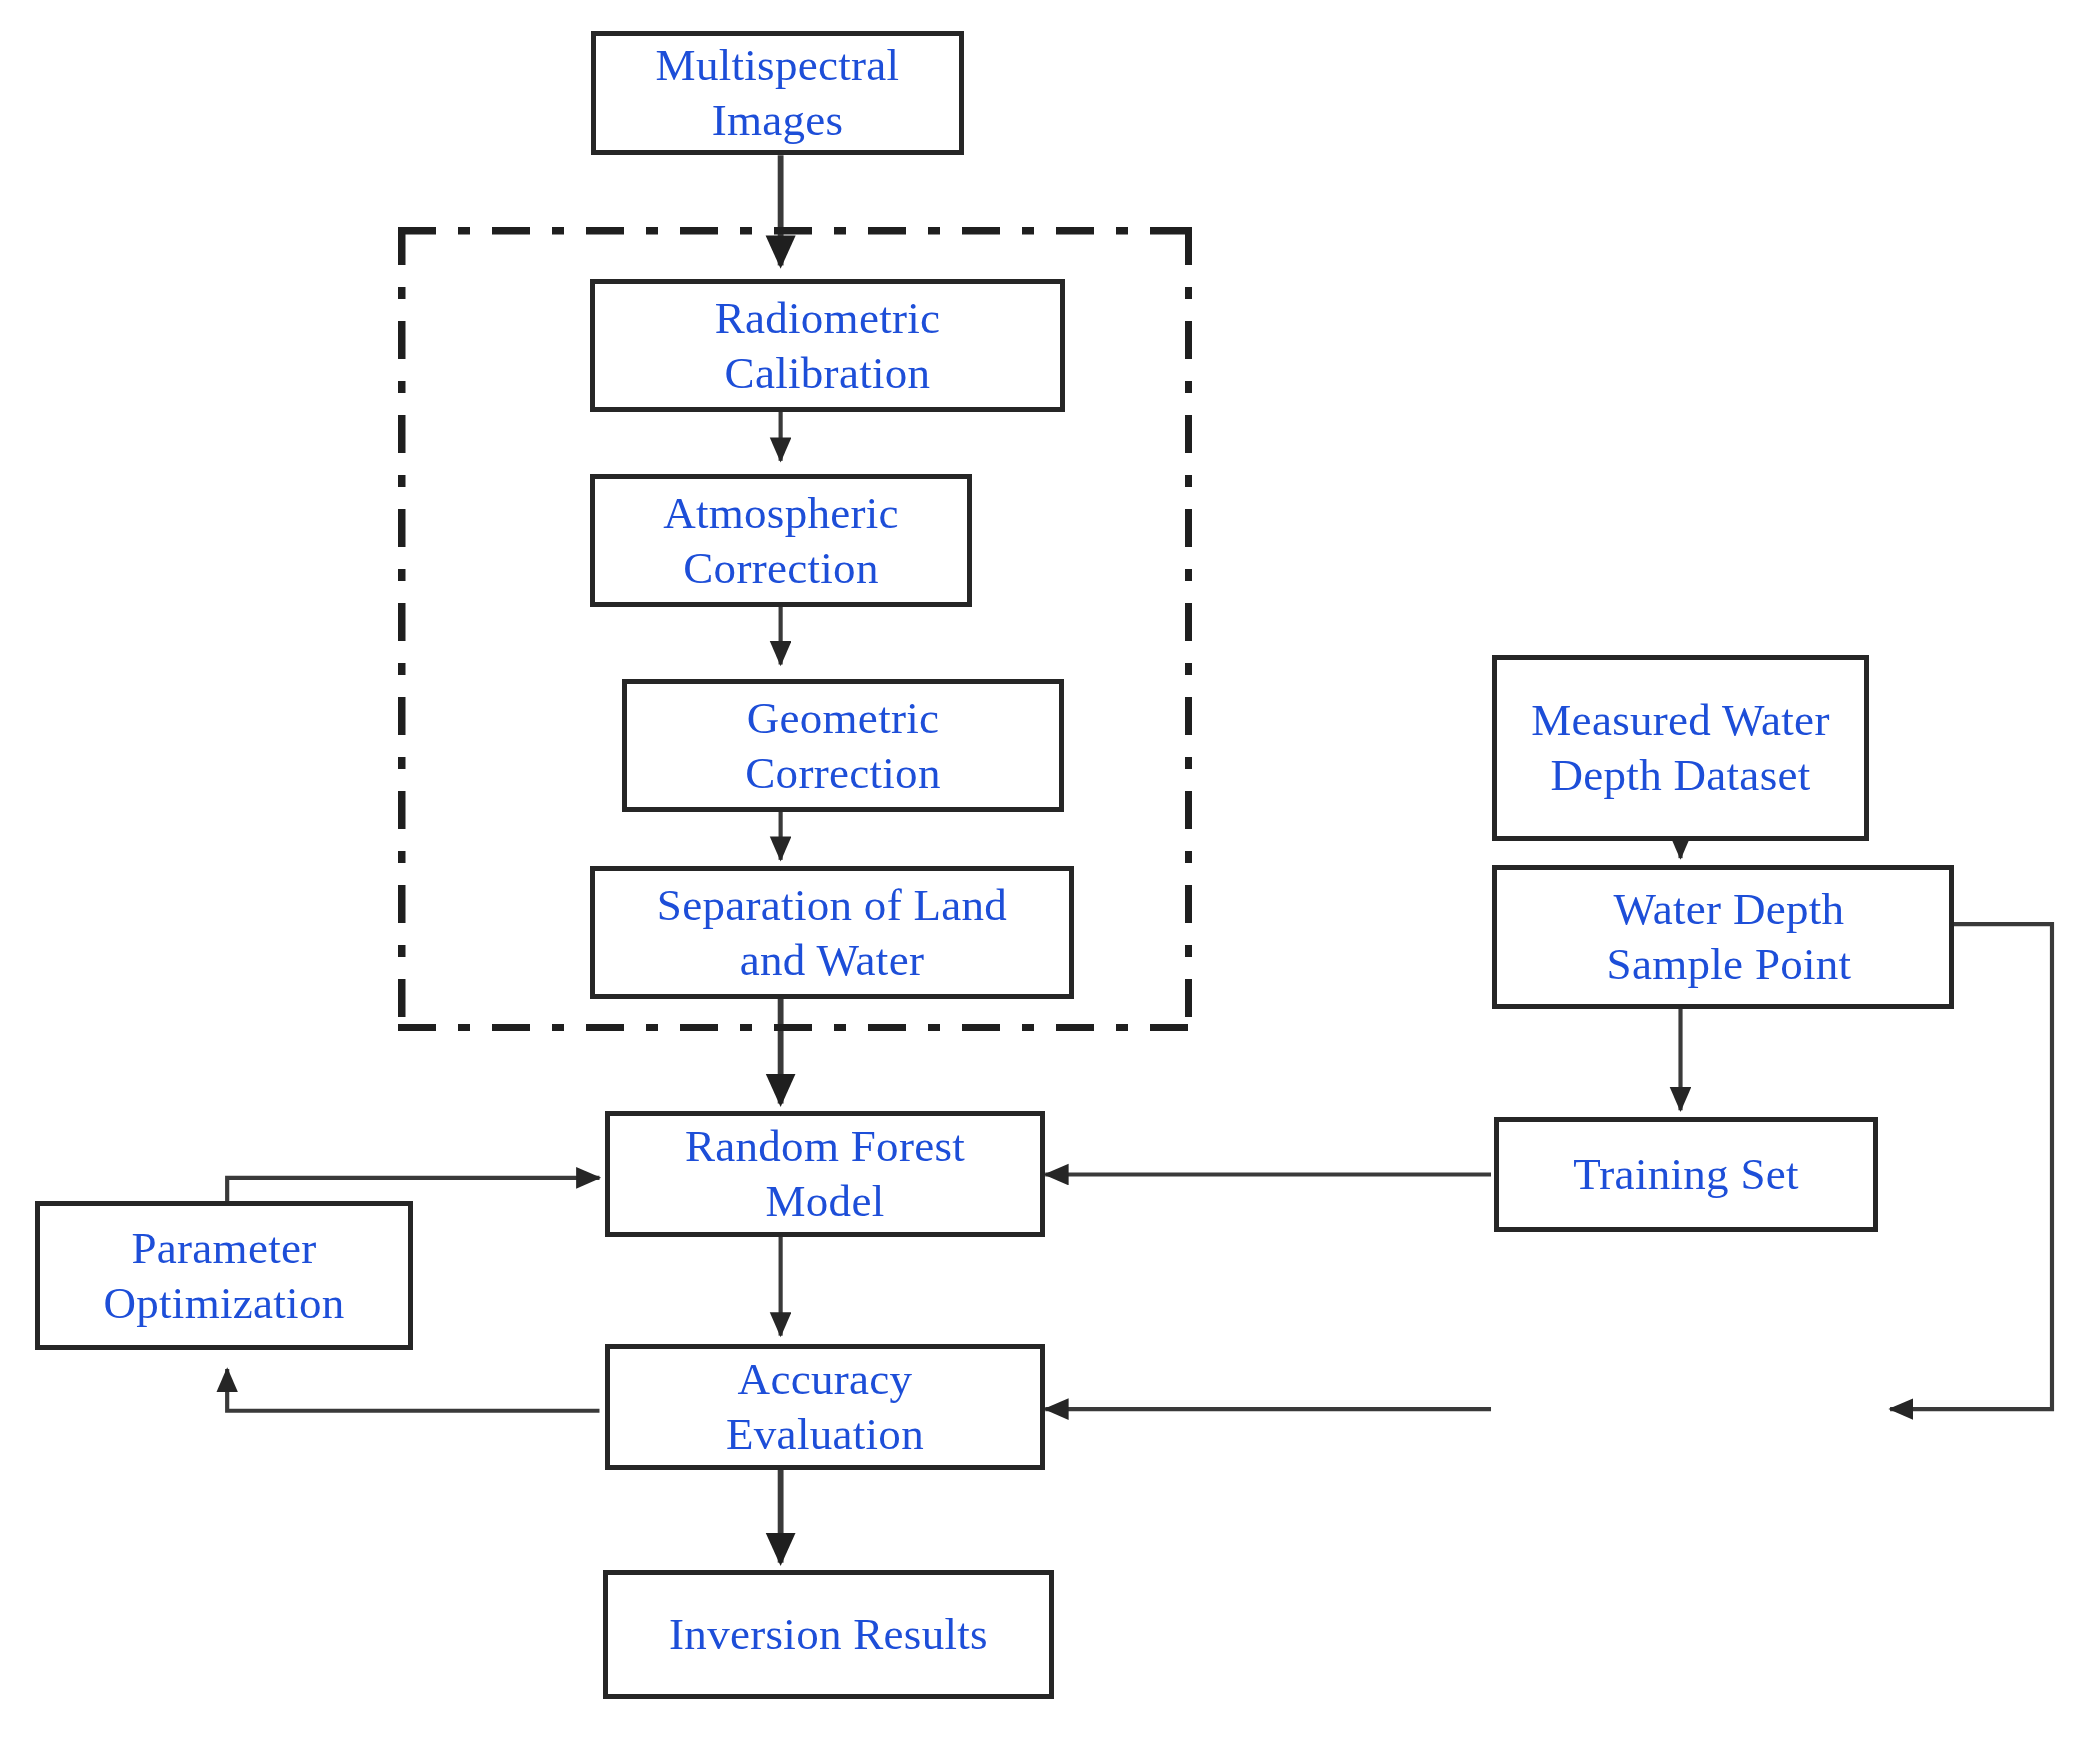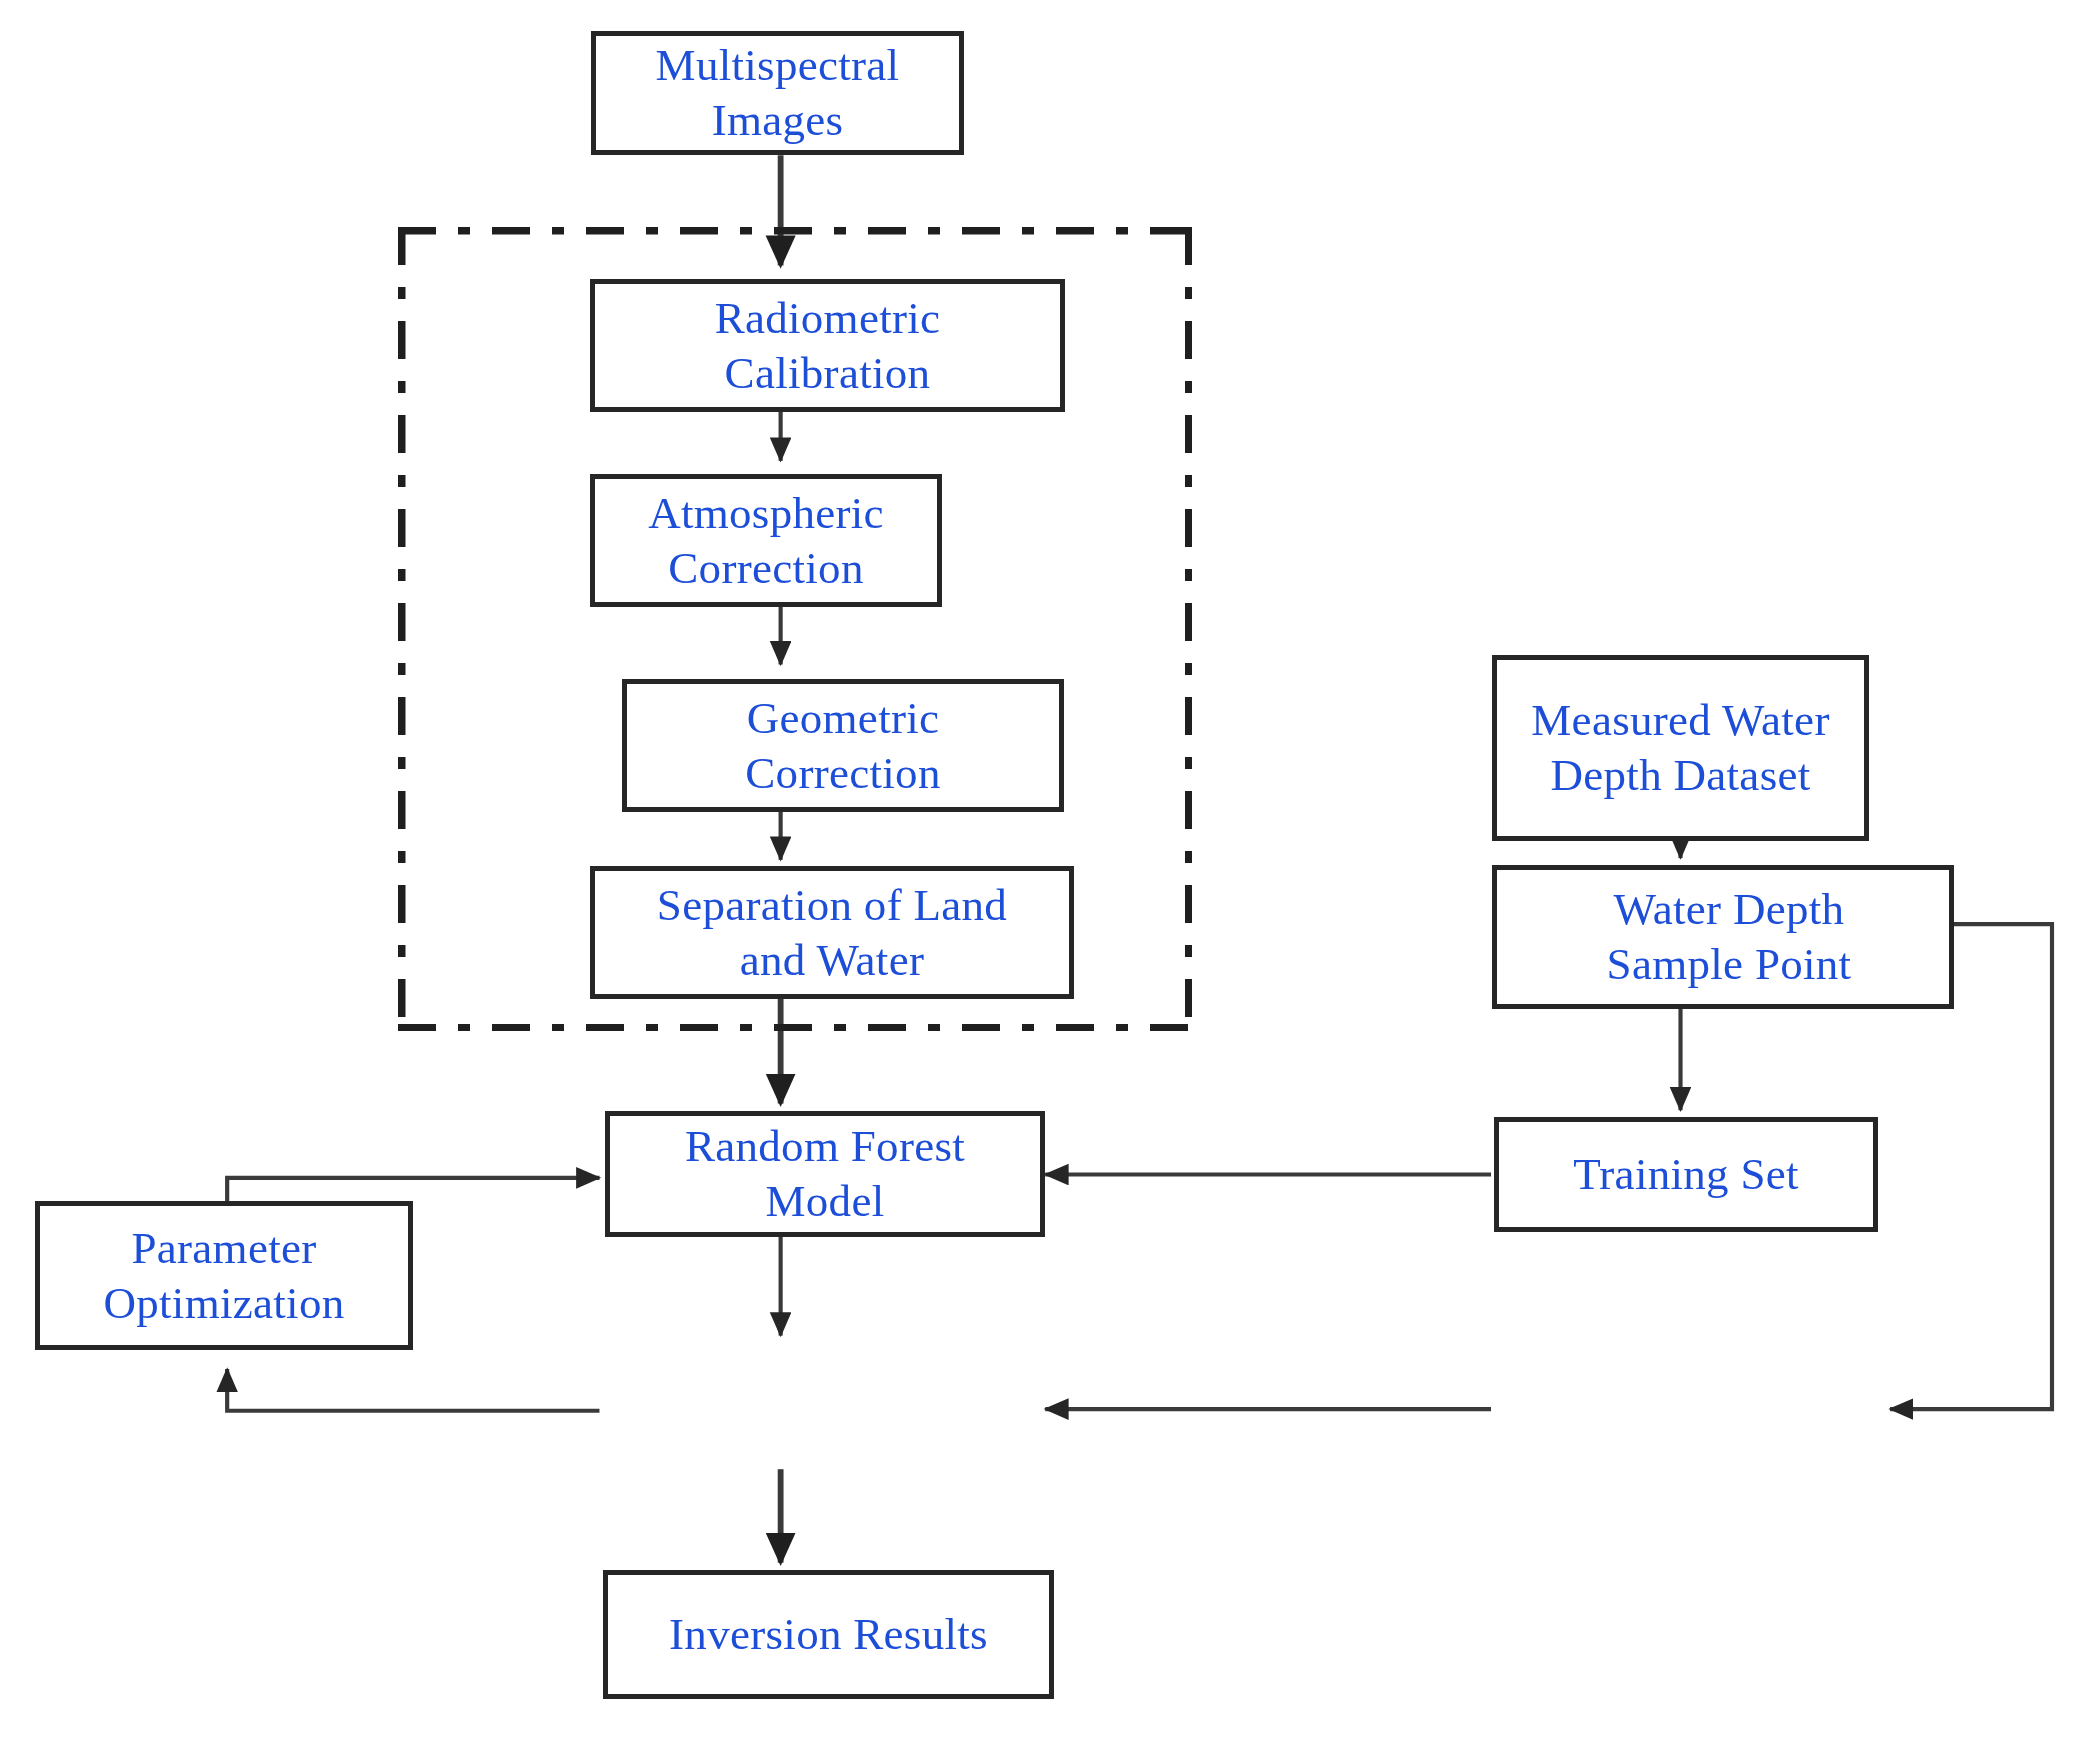--- a/index.html
+++ b/index.html
@@ -114,21 +114,21 @@
   <div class="node" style="left:591px; top:31px; width:373px; height:124px;">
     <span class="label">Multispectral
 Images</span>
   </div>
 
   <div class="node" style="left:590px; top:279px; width:475px; height:133px;">
     <span class="label">Radiometric
 Calibration</span>
   </div>
 
-  <div class="node" style="left:590px; top:474px; width:352px; height:133px;">
+  <div class="node" style="left:590px; top:474px; width:382px; height:133px;">
     <span class="label">Atmospheric
 Correction</span>
   </div>
 
   <div class="node" style="left:590px; top:679px; width:442px; height:133px;margin-left:32px;">
     <span class="label">Geometric
 Correction</span>
   </div>
 
   <div class="node" style="left:590px; top:866px; width:484px; height:133px;">
@@ -154,19 +154,23 @@
   <div class="node" style="left:605px; top:1111px; width:440px; height:126px;">
     <span class="label">Random Forest
 Model</span>
   </div>
 
   <div class="node" style="left:35px; top:1201px; width:378px; height:149px;">
     <span class="label">Parameter
 Optimization</span>
   </div>
 
+  <div class="node" style="left:605px; top:1344px; width:440px; height:126px;">
+    <span class="label">Accuracy
+Evaluation</span>
+  </div>
 
   <div class="node" style="left:603px; top:1570px; width:451px; height:129px;">
     <span class="label">Inversion Results</span>
   </div>
 
 </div>
 
 
 </body></html>

